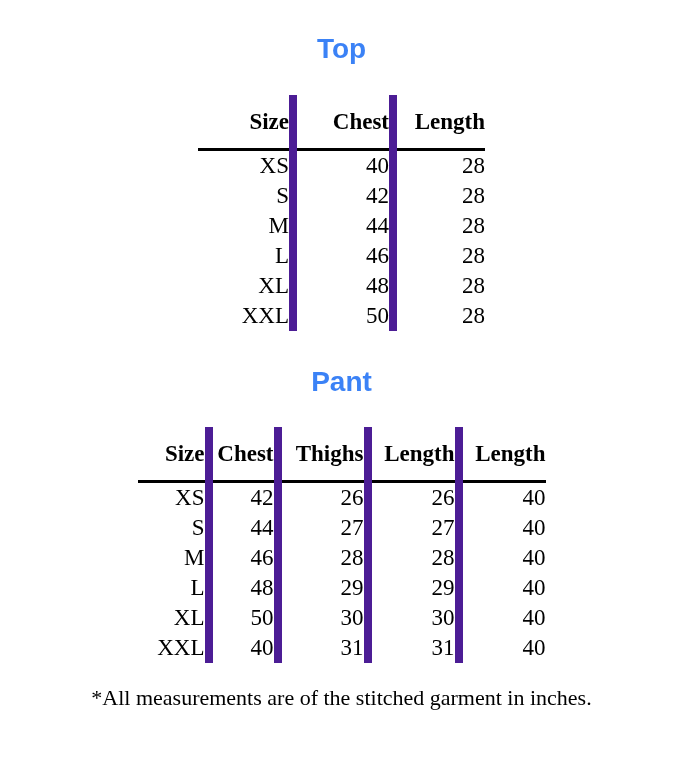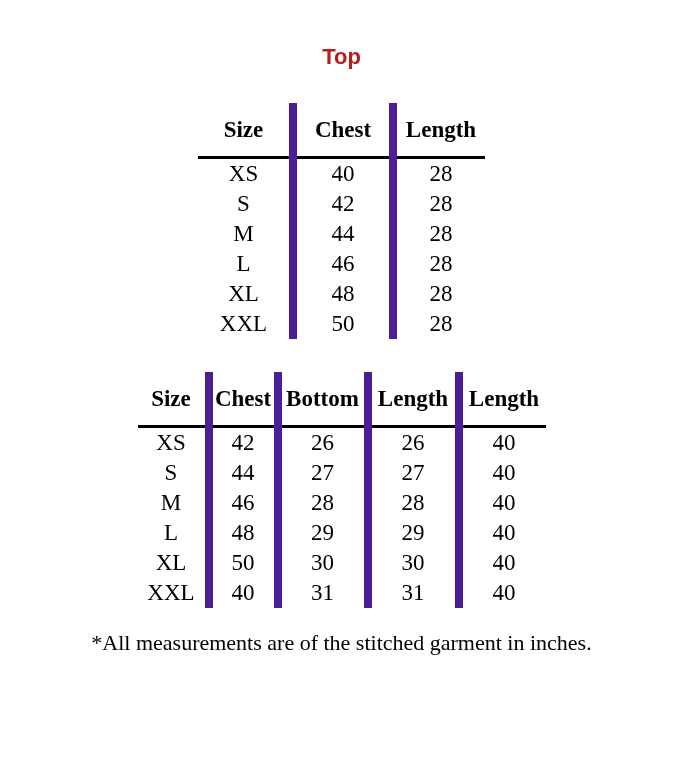--- a/index.html
+++ b/index.html
@@ -15,39 +15,39 @@
     overflow: hidden;
   }
   .page {
     width: 683px;
     height: 763px;
     box-sizing: border-box;
   }
   .chart-title {
     font-family: "Liberation Sans", sans-serif;
     font-weight: bold;
-    font-size: 22px;
+    font-size: 28px;
     line-height: 25px;
     text-align: center;
-    margin: 8px;
-    color: #b91c1c;
+    margin: 0;
+    color: #3b82f6;
   }
   .title-top    { padding-top: 36px; }
   .title-pant   { padding-top: 38px; }
   .size-table {
     border-collapse: collapse;
     margin: 0 auto;
     font-size: 23px;
     color: #000000;
   }
   .table-top  { margin-top: 34px; }
   .table-pant { margin-top: 33px; }
   .size-table th,
   .size-table td {
-    text-align: center;
+    text-align: right;
     vertical-align: middle;
     padding: 0;
     font-weight: normal;
   }
   .size-table th {
     font-weight: bold;
     height: 53px;
     border-bottom: 3px solid #000000;
   }
   .size-table th + th,
@@ -116,33 +116,34 @@
           <tr>
             <td>XXL</td>
             <td>50</td>
             <td>28</td>
           </tr>
         </tbody>
     </table>
   </section>
 
   <section>
+    <h2 class="chart-title title-pant">Pant</h2>
     <table class="size-table table-pant">
       <colgroup>
         <col style="width:71px">
         <col style="width:69px">
         <col style="width:90px">
         <col style="width:91px">
         <col style="width:87px">
       </colgroup>
       <thead>
         <tr>
           <th>Size</th>
           <th>Chest</th>
-          <th>Bottom</th>
+          <th>Thighs</th>
           <th>Length</th>
           <th>Length</th>
         </tr>
       </thead>
       <tbody>
           <tr>
             <td>XS</td>
             <td>42</td>
             <td>26</td>
             <td>26</td>

